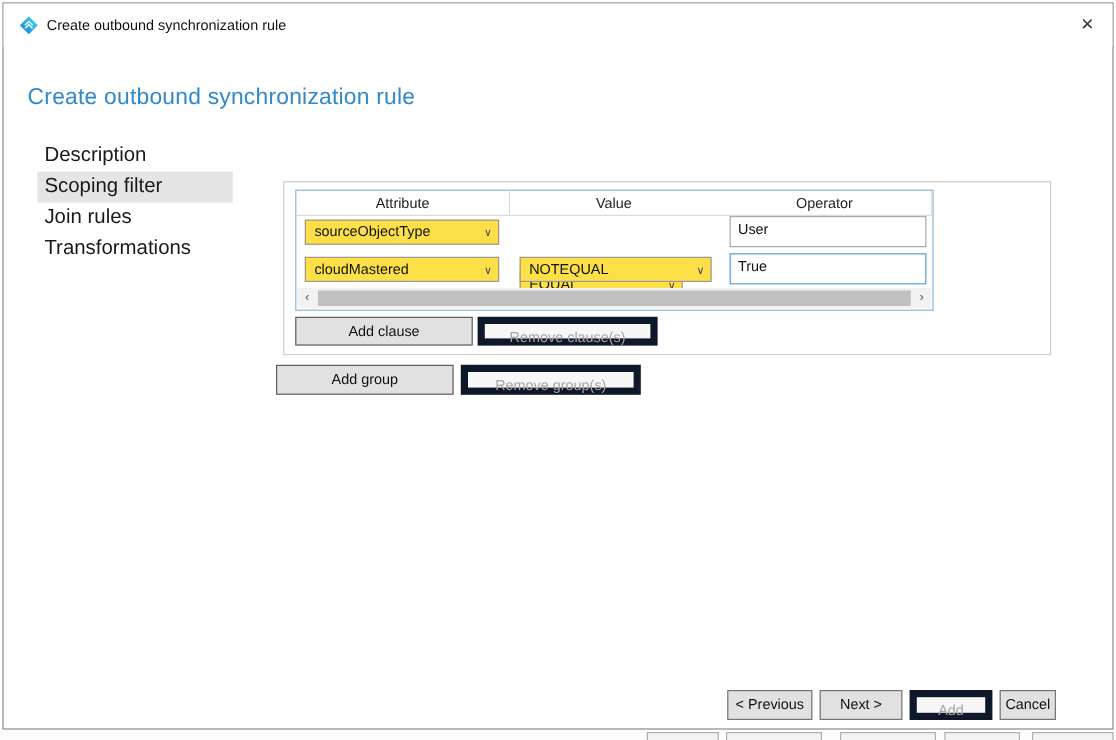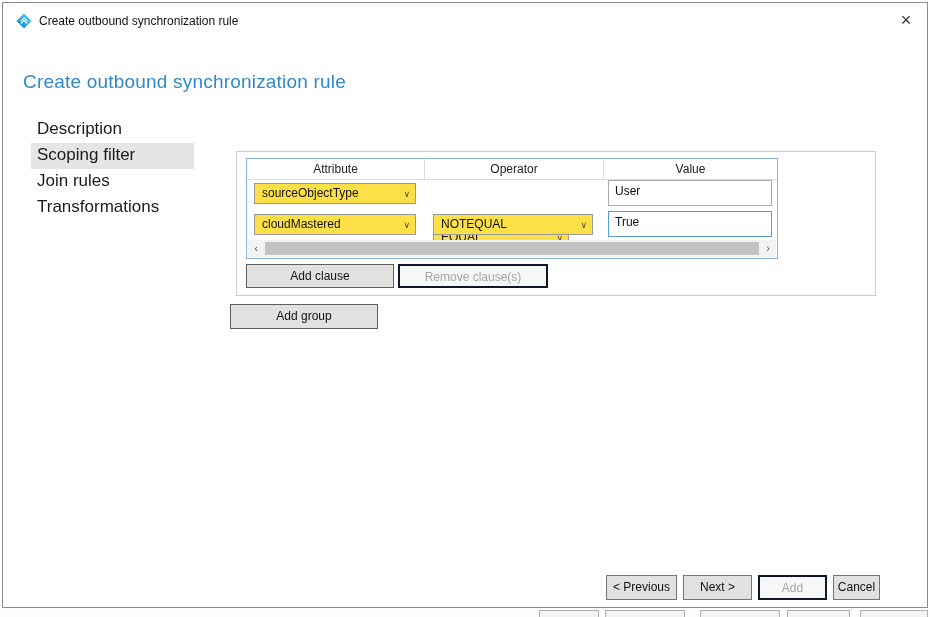--- a/index.html
+++ b/index.html
@@ -60,21 +60,21 @@
 
   .hscroll { position:absolute; left:1px; bottom:1px; width:528px; height:17px;
              background:#f2f2f2; display:flex; align-items:center; }
   .scroll-arrow { width:16px; text-align:center; font-size:11px; color:#5a5a5a;
                   line-height:17px; cursor:default; }
   .scroll-thumb { flex:1; height:13px; background:#c1c1c1; margin:0 1px; }
 
   .btn { position:absolute; font-size:12px; text-align:center; cursor:default;
          background:#e1e1e1; border:1px solid #757575; color:#111; }
   .btn.dark-border { border:1px solid #5f5f5f; }
-  .btn.disabled { background:#f7f7f7; border:2px solid #0f172a; color:#a6a6a6; }
+  .btn.disabled { background:#f7f7f7; border:6px solid #0f172a; color:#a6a6a6; }
 
   .add-clause     { left:9px;  top:112px; width:148px; height:24px; line-height:22px; }
   .remove-clauses { left:161px; top:112px; width:150px; height:24px; line-height:22px; }
 
   .add-group      { left:227px; top:301px; width:148px; height:25px; line-height:23px; }
   .remove-groups  { left:381px; top:301px; width:150px; height:25px; line-height:23px; }
 
   .footer-btn { top:572px; height:25px; line-height:23px; }
   .btn-previous { left:603px; width:71px; }
   .btn-next     { left:680px; width:69px; }
@@ -120,22 +120,22 @@
     <div class="side-item">Join rules</div>
     <div class="side-item">Transformations</div>
   </div>
 
 
   <div class="group-box">
 
     <div class="filter-table">
       <div class="ft-header">
         <div class="ft-h c1">Attribute</div>
+        <div class="ft-h c3">Value</div>
         <div class="ft-h c2">Operator</div>
-        <div class="ft-h c3">Value</div>
       </div>
 
       <div class="combo r1d1">
         <span>sourceObjectType</span>
         <span class="chev">∨</span>
       </div>
       <div class="combo r1d2">
         <span>EQUAL</span>
         <span class="chev">∨</span>
       </div>
@@ -156,20 +156,21 @@
         <div class="scroll-thumb"></div>
         <div class="scroll-arrow">›</div>
       </div>
     </div>
 
     <div class="btn dark-border add-clause">Add clause</div>
     <div class="btn disabled remove-clauses" aria-disabled="true">Remove clause(s)</div>
   </div>
 
   <div class="btn dark-border add-group">Add group</div>
+  <div class="btn disabled remove-groups" aria-disabled="true">Remove group(s)</div>
 
   <div class="btn footer-btn btn-previous">&lt; Previous</div>
   <div class="btn footer-btn btn-next">Next &gt;</div>
   <div class="btn disabled footer-btn btn-add" aria-disabled="true">Add</div>
   <div class="btn footer-btn btn-cancel">Cancel</div>
 
 </div>
 
 <div class="bg-strip">
   <div class="bg-btn bgb1"></div>

